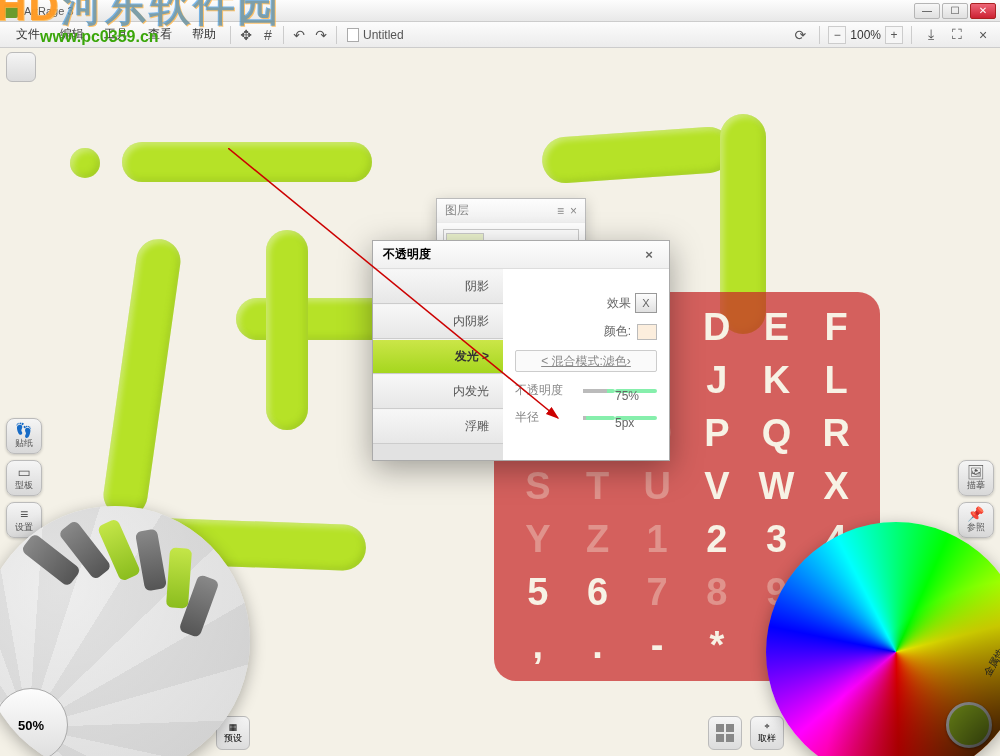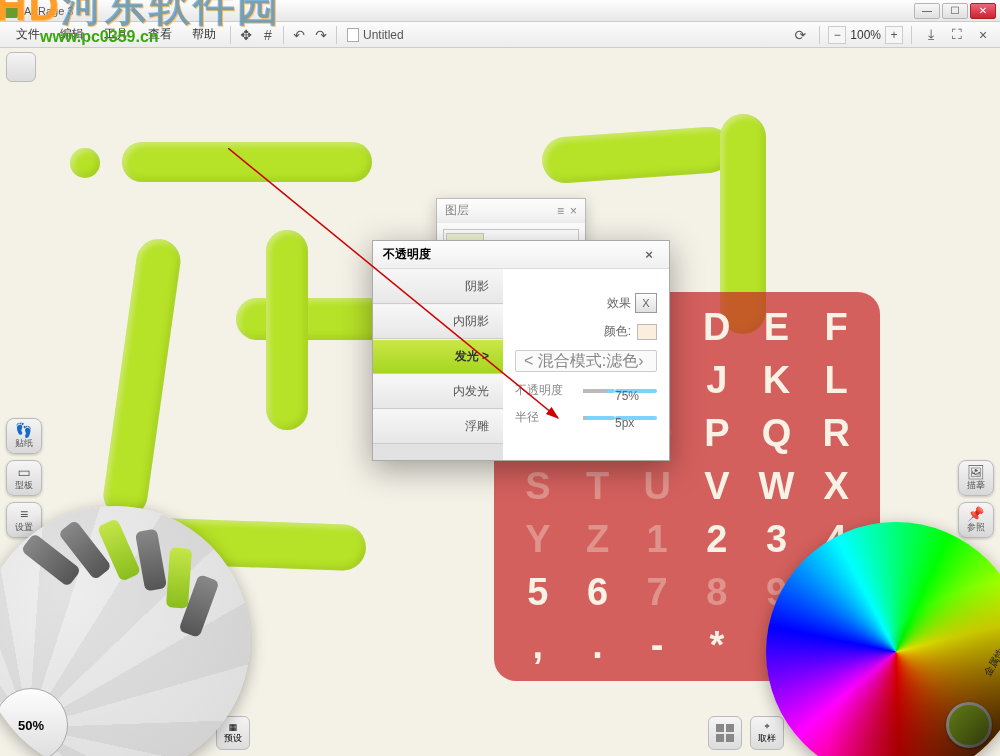--- a/index.html
+++ b/index.html
@@ -43,22 +43,22 @@
 .effect-list { width: 130px; background: #e2e2e2; }
 .effect-item { height: 35px; display:flex; align-items:center; justify-content:flex-end; padding-right: 14px; font-size: 12px; border-bottom: 1px solid #ccc; border-top: 1px solid #f4f4f4; background: linear-gradient(#f7f7f7,#e7e7e7); color:#555; }
 .effect-item.active { background: linear-gradient(#cbe648,#a5d61e); color:#333; font-weight:bold; }
 .effect-item.blank { background:#e2e2e2; border:none; flex:1; }
 .effect-right { flex:1; padding: 24px 12px; font-size: 12px; color:#666; background:#fff; }
 .row { display:flex; align-items:center; margin-bottom: 10px; }
 .row label { width: 60px; text-align: left; margin-right: 8px; color:#888; font-size: 12px; }
 .toggle { display:flex; align-items:center; gap:4px; margin-left:auto; }
 .toggle .btn { width: 22px; height: 20px; border: 1px solid #999; background: linear-gradient(#fdfdfd,#e0e0e0); display:flex; align-items:center; justify-content:center; font-size: 11px; }
 .swatch { width: 20px; height: 16px; border: 1px solid #bbb; background: #fceedd; }
-.selector { flex:1; height: 22px; border: 1px solid #ccc; background:#fafafa; display:flex; align-items:center; padding:0 8px; font-size: 16px; color:#888; border-radius:2px; justify-content:flex-start; }
-.slider { flex:1; height: 4px; background:#7dd3fc; position:relative; border-radius:2px; }
+.selector { flex:1; height: 22px; border: 1px solid #ccc; background:#fafafa; display:flex; align-items:center; padding:0 8px; font-size: 12px; color:#888; border-radius:2px; justify-content:center;text-decoration:underline; }
+.slider { flex:1; height: 4px; background:#86efac; position:relative; border-radius:2px; }
 .slider .fill { position:absolute; left:0; top:0; bottom:0; background:#bbb; }
 .dlg-foot { height: 36px; border-top:1px solid #ddd; display:flex; align-items:center; justify-content:flex-end; gap: 8px; padding: 0 12px; background:#f6f6f6; }
 .dlg-btn { width: 70px; height: 22px; border:1px solid #bbb; background: linear-gradient(#fdfdfd,#e6e6e6); font-size: 12px; display:flex; align-items:center; justify-content:center; border-radius:2px; }
 
 
 .layers { position:absolute; z-index: 30; background:#fff; border:1px solid #bbb; box-shadow:0 4px 14px rgba(0,0,0,0.2); }
 .layers .hdr { height:24px; display:flex; align-items:center; padding:0 8px; font-size:12px; color:#888; border-bottom:1px solid #eee; background:linear-gradient(#fdfdfd,#f0f0f0);}
 .layers .thumb { height: 36px; margin: 6px; border:1px solid #ccc; background:#fff; display:flex; align-items:center; gap:6px; padding:2px; }
 .layers .thumb .timg { width:38px; height:28px; background:#eef6d0; border:1px solid #ccc; }
 

